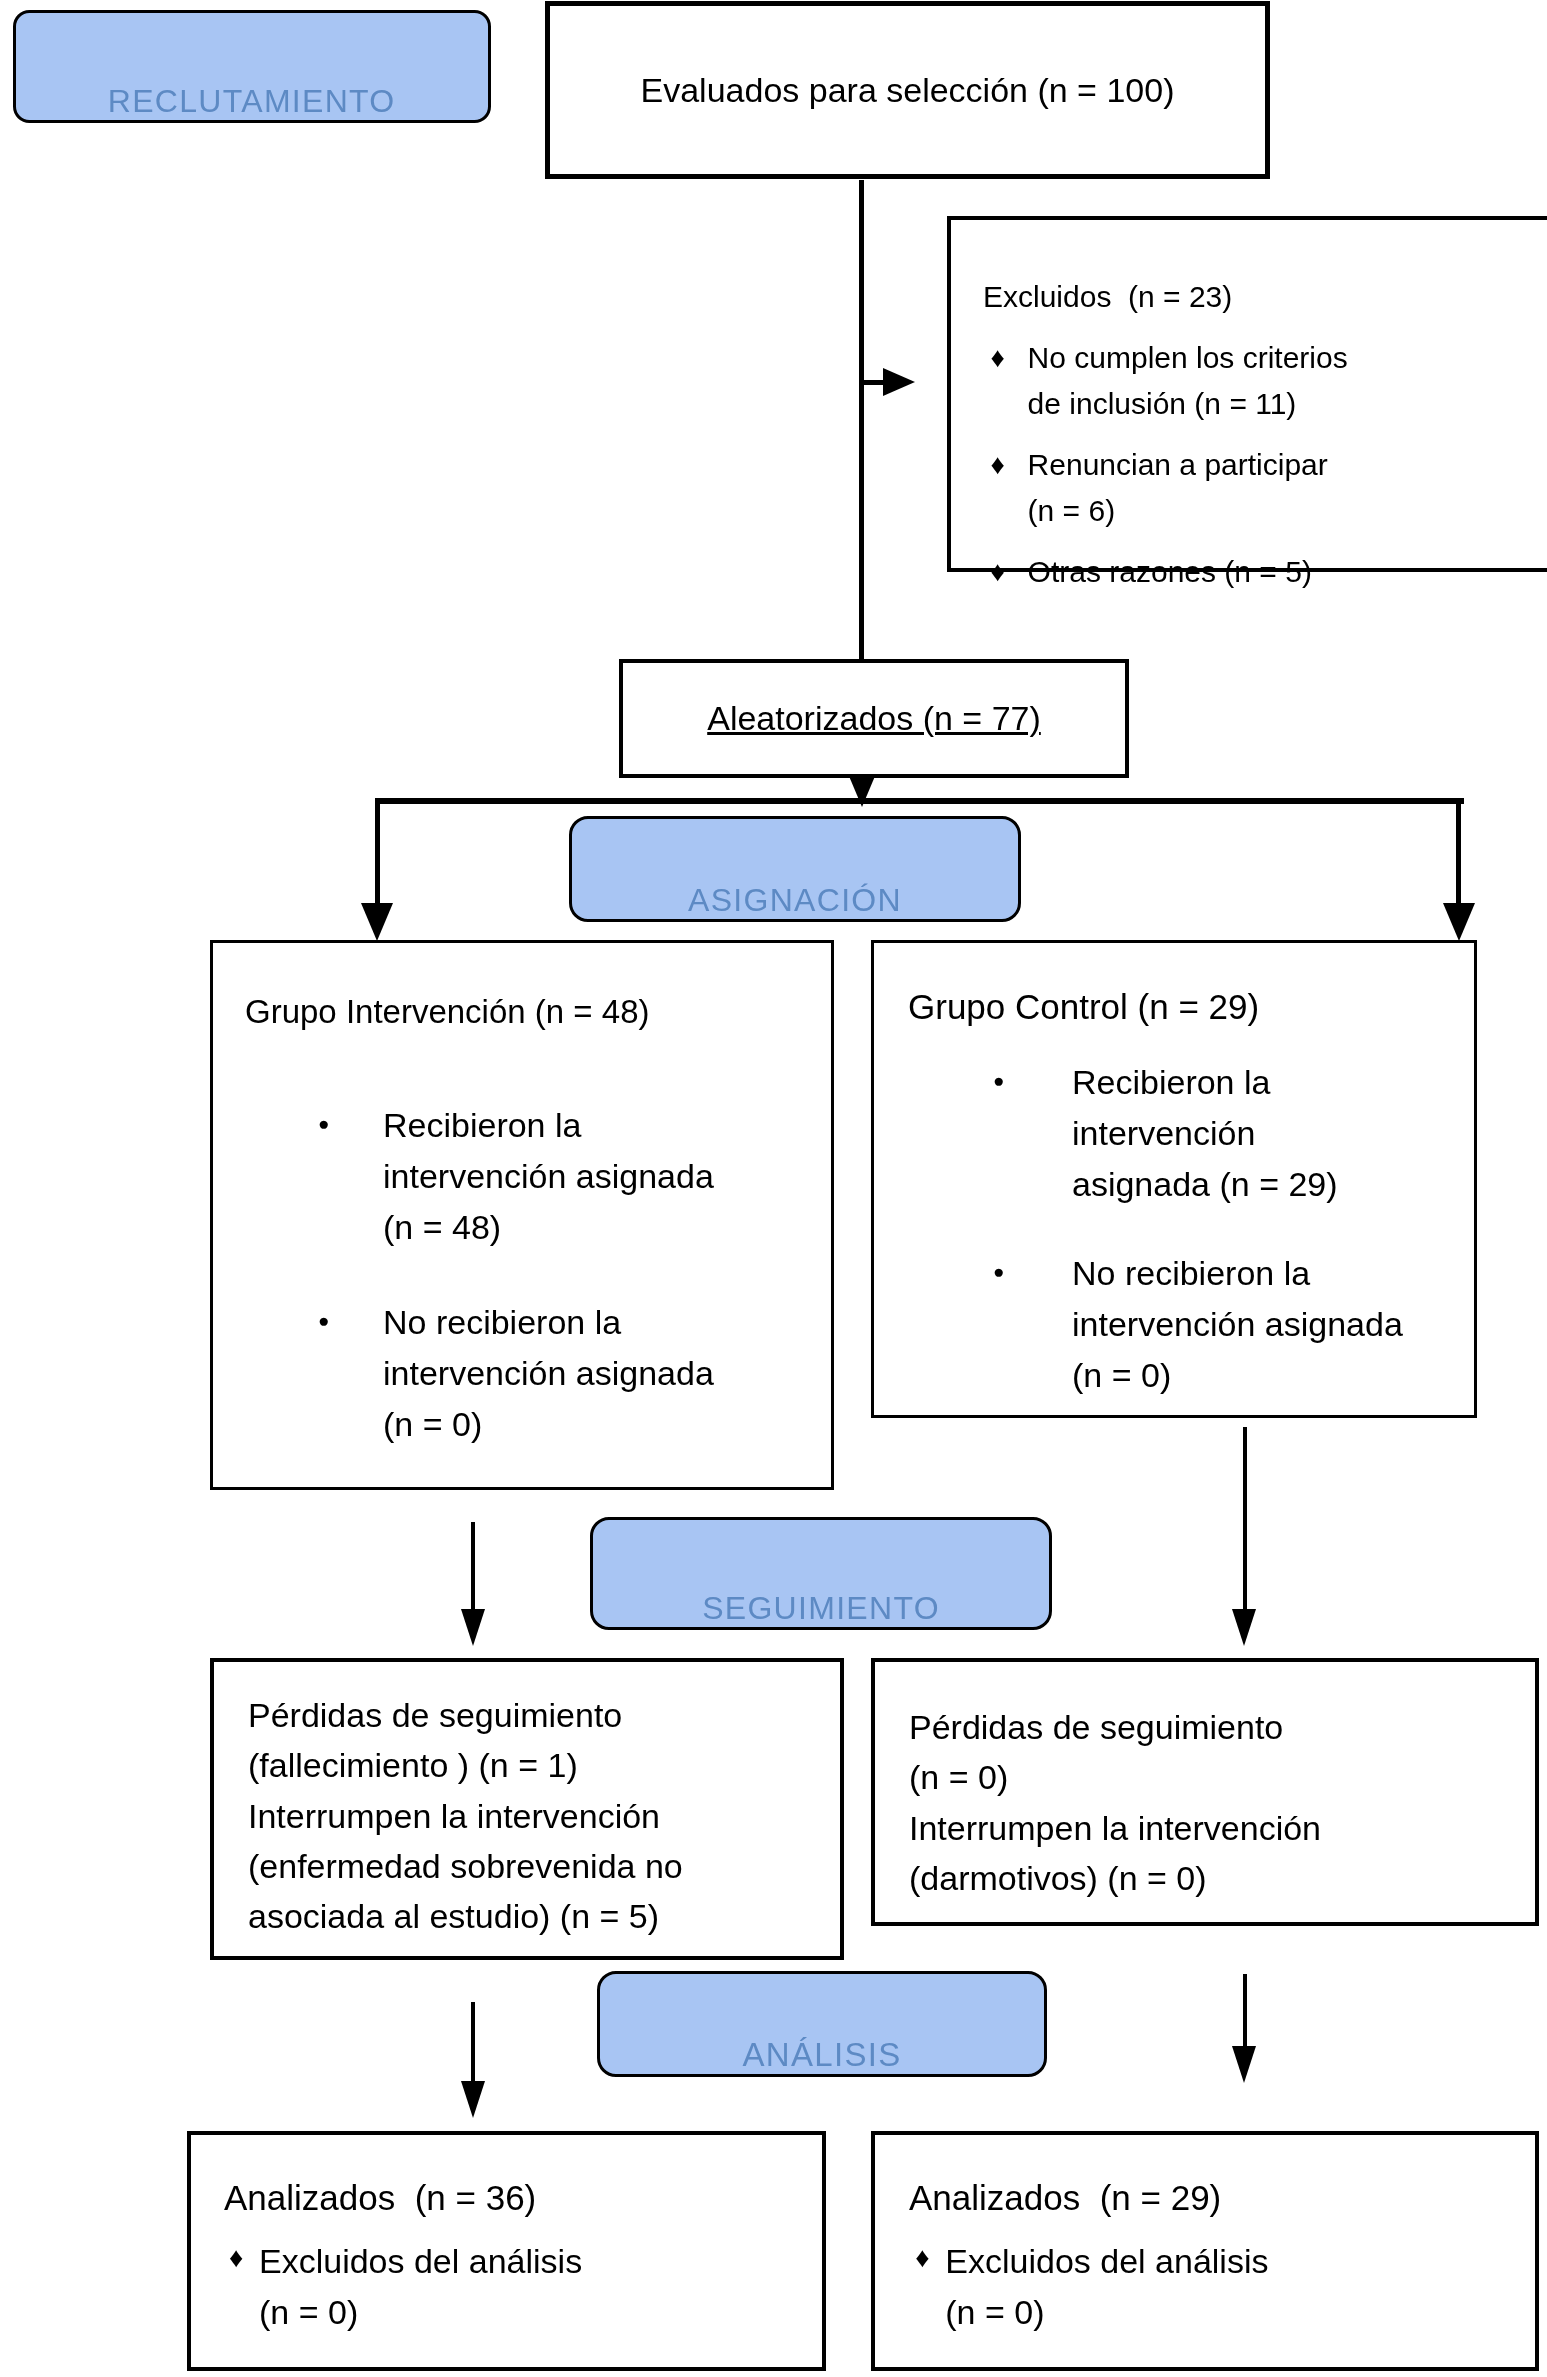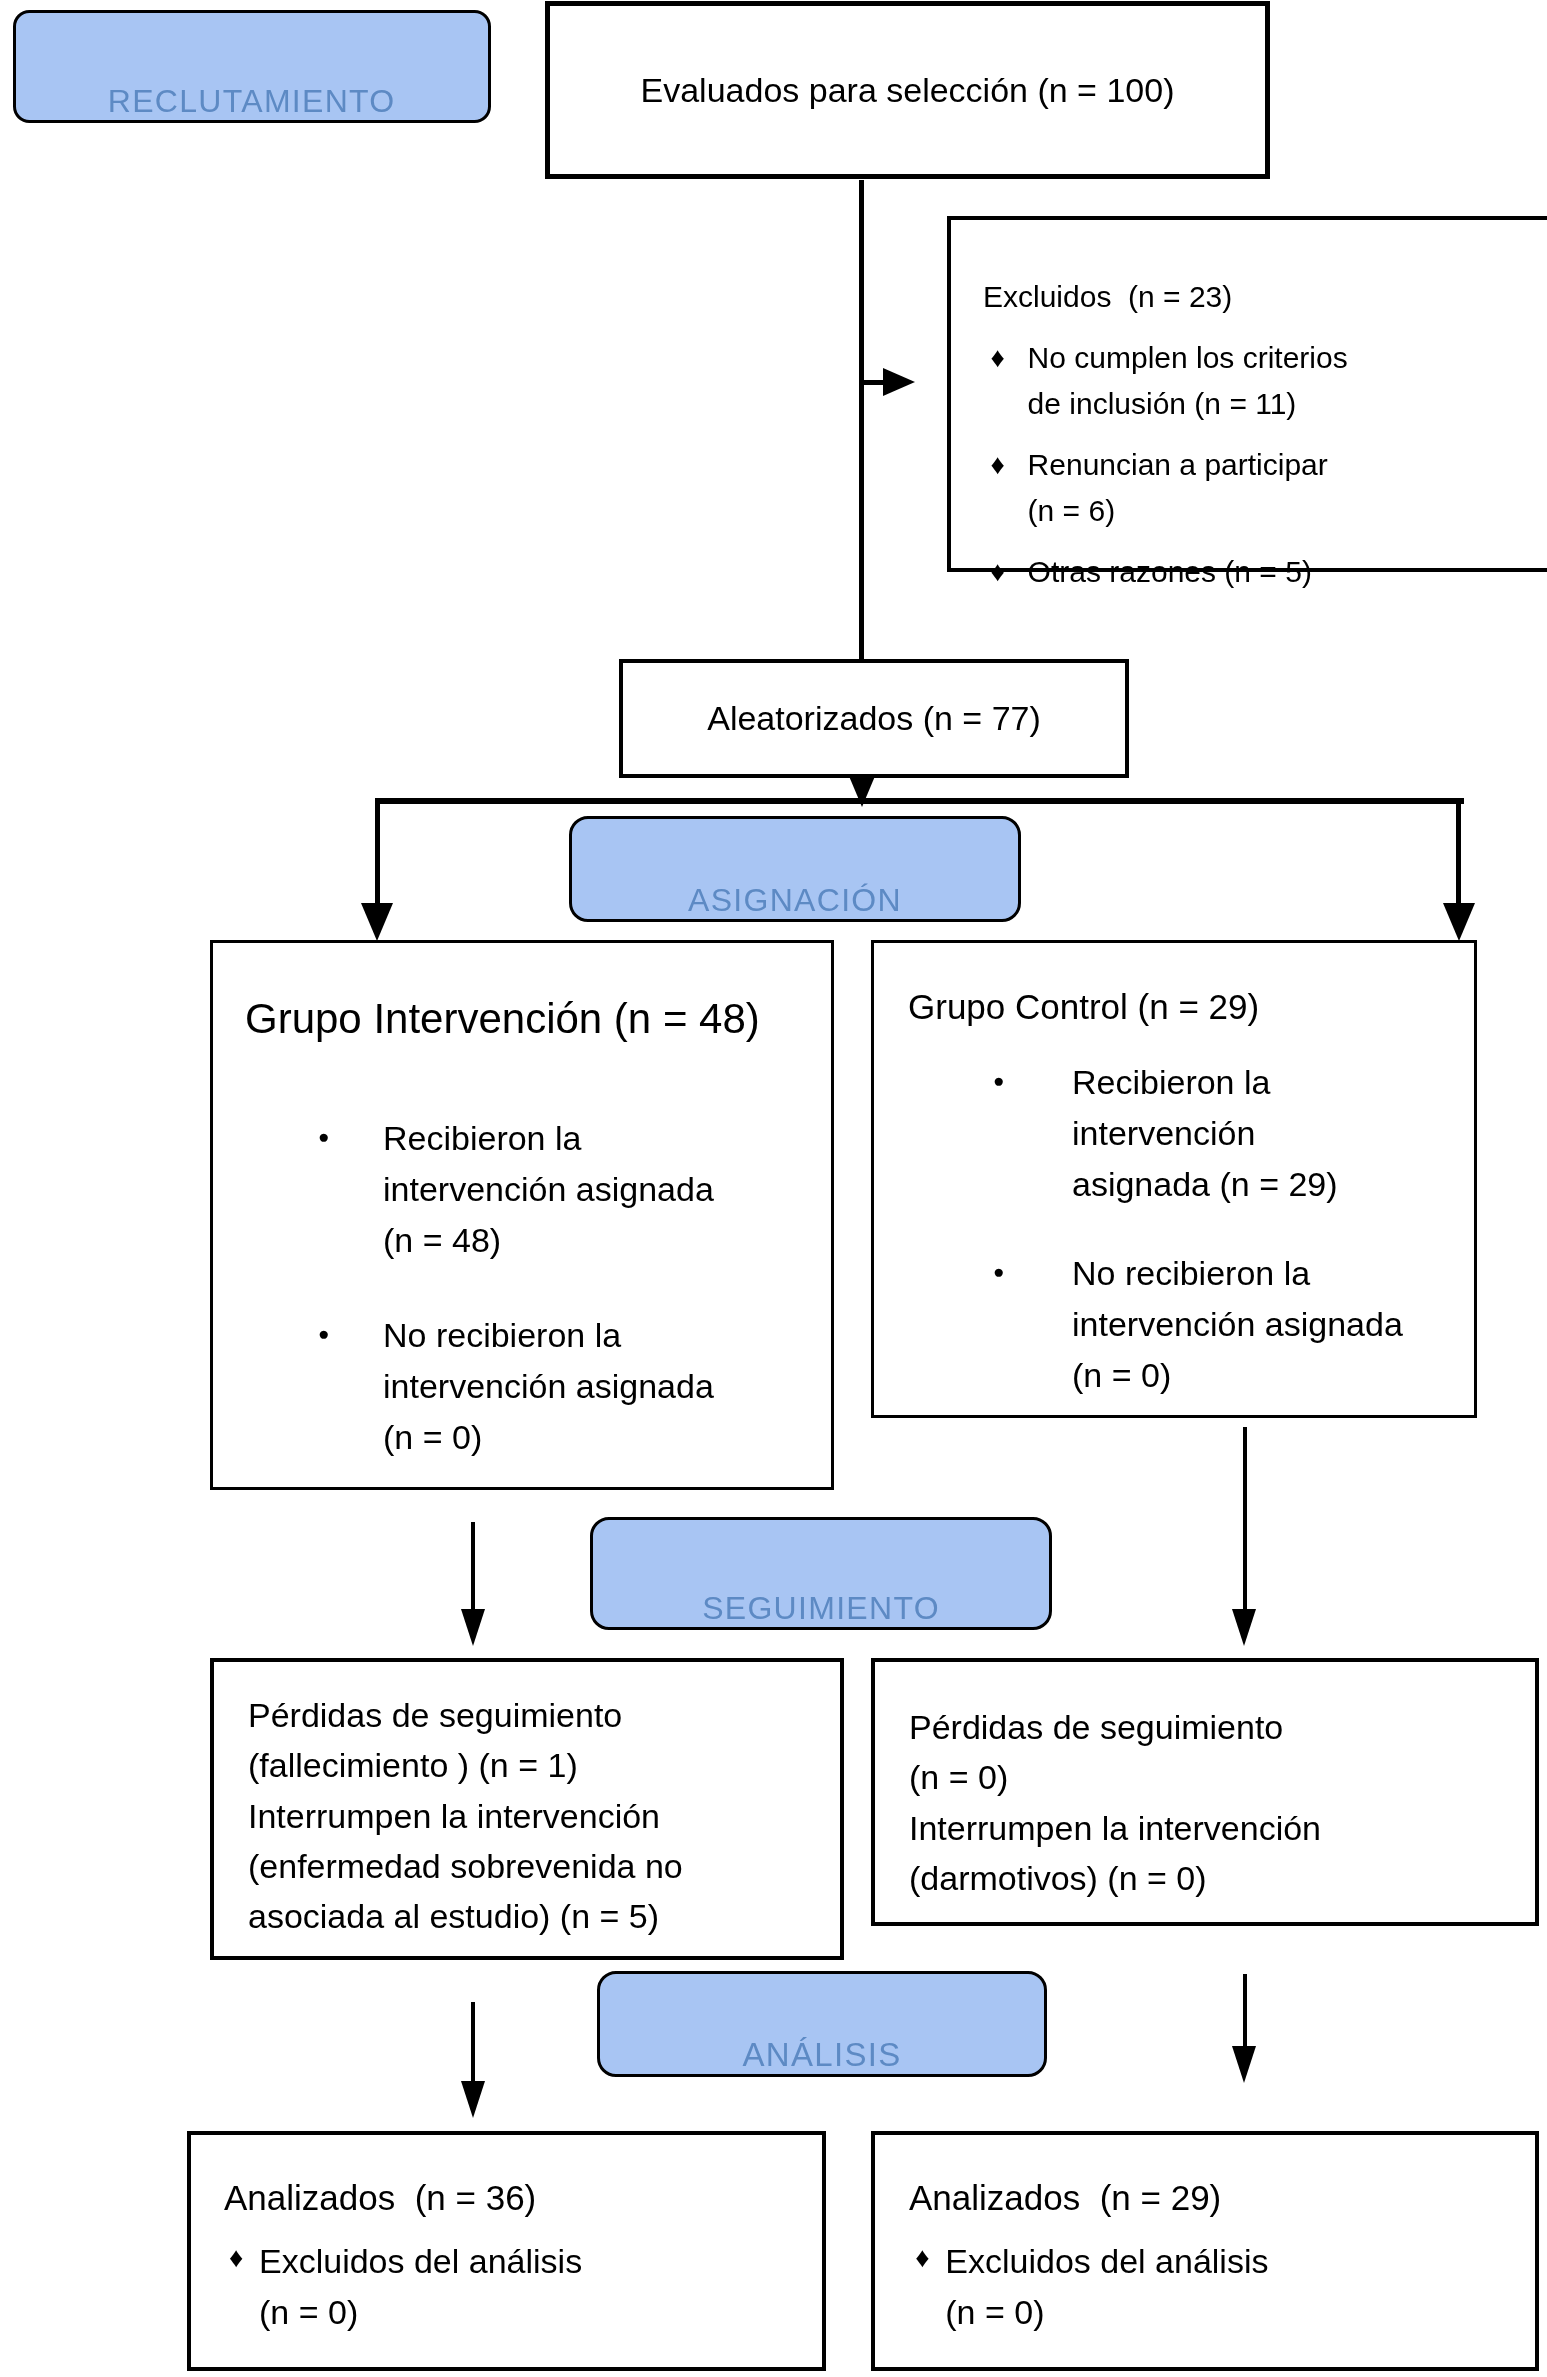--- a/index.html
+++ b/index.html
@@ -39,25 +39,25 @@
     border-left:32px solid #000; }
   
   .recl-label   { left:12.7px;  top:10px;   width:478px;  height:113px; border-radius:16.4px; }
   .assessed     { left:545px; top:1.3px;    width:725px; height:178px; border-width:5px; }
   .excluded     { left:947px;top:216px;  width:609px;  height:356px; border-width:4.4px;
                   padding:54px 23px 0 32px; font-size:30px; line-height:1.55; }
   .excluded .title { margin-bottom:14px; }
   .excluded .li { padding-left:7.6px; margin-bottom:14px; }
   .excluded .bullet { width:37px; }
   .excluded .litext { max-width:481px; }
-  .randomized   { left:619px; top:659px; width:510px;  height:119px; border-width:4.4px; }
+  .randomized   { left:619px; top:659px; width:510px;  height:119px; border-width:4.4px;text-decoration:underline; }
   .asignacion   { left:569px; top:816px; width:452px;  height:106px; }
   .intervention { left:210px; top:940px; width:624px;  height:550px;
                   padding:44px 19px 0 32px; }
-  .intervention .title { font-size:42px; }
+  .intervention .title { font-size:33px; }
   .intervention .list { margin-top:63px; }
   .intervention .li { padding-left:73px; margin-bottom:44px; }
   .intervention .bullet { width:65px; }
   .intervention .litext { max-width:354px; }
   .control      { left:871px;top:940px; width:606px; height:478px;
                   padding:38px 19px 0 34px; }
   .control .title { font-size:35px; }
   .control .list { margin-top:23px; }
   .control .li { padding-left:85px; margin-bottom:38px; }
   .control .bullet { width:79px; }

